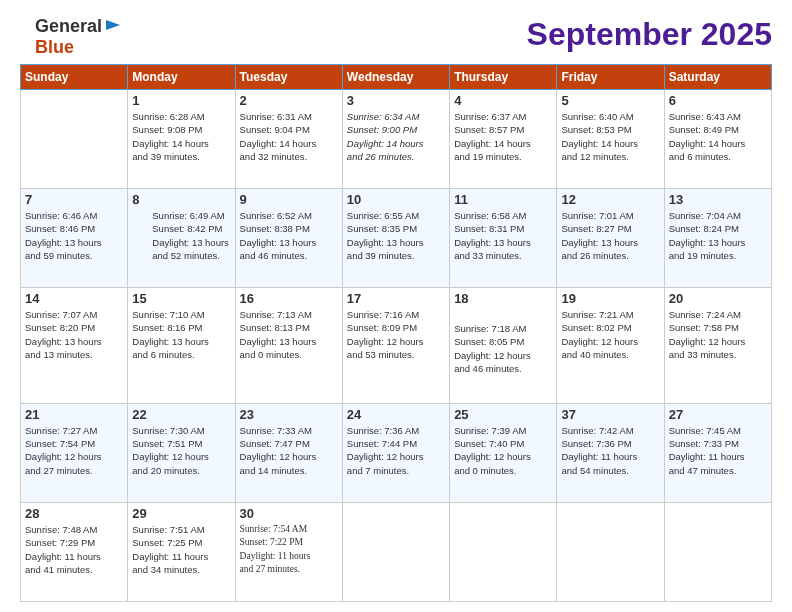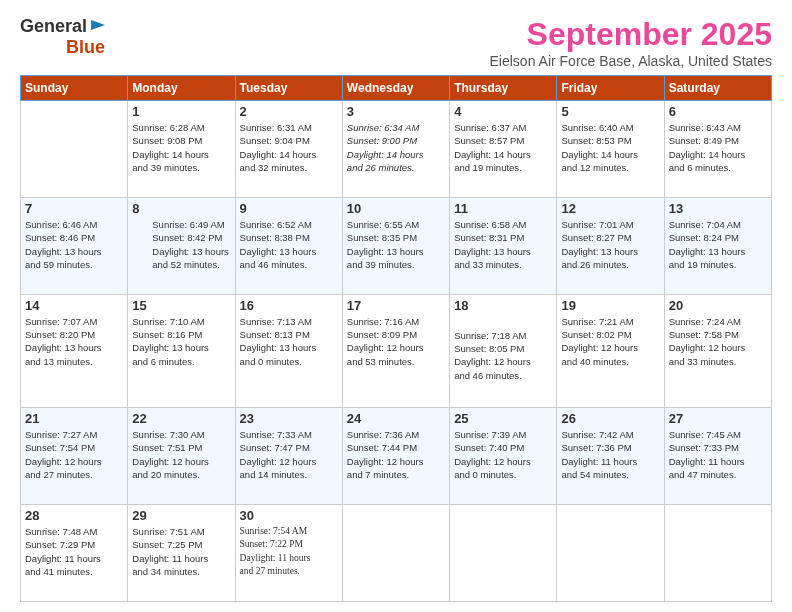--- a/index.html
+++ b/index.html
@@ -18,34 +18,35 @@
       flex-direction: column;
     }
     .header-area {
       display: flex;
       align-items: flex-start;
       margin-bottom: 6px;
     }
     .logo {
       display: flex;
       flex-direction: column;
-      align-items: flex-end;
+      align-items: flex-start;
       margin-right: auto;
+      margin-left: 15px;
     }
     .logo-line1 {
       display: flex;
       align-items: center;
     }
     .title-area {
       text-align: right;
     }
     .main-title {
       font-size: 32px;
       font-weight: bold;
-      color: #ec4899;
+      color: #4c1d95;
     }
     .subtitle {
       font-size: 14px;
       color: #555;
     }
     .calendar {
       width: 100%;
       border-collapse: collapse;
       flex: 1;
     }
@@ -104,21 +105,20 @@
               <polygon points="0,2 14,7 0,12" fill="#1a7abf"></polygon>
             </svg>
         </span>
       </div>
       <div>
         <span style="font-size:18px;font-weight:bold;color:#c2410c;">Blue</span>
       </div>
     </div>
     <div class="title-area">
       <div class="main-title">September 2025</div>
-      <div class="subtitle">Eielson Air Force Base, Alaska, United States</div>
     </div>
   </div>
 
   <table class="calendar">
     <thead>
       <tr>
       <th>Sunday</th>
           <th>Monday</th>
           <th>Tuesday</th>
           <th>Wednesday</th>
@@ -305,21 +305,21 @@
 and 7 minutes.</div>
           </td>
           <td>
             <span class="day-num">25</span>
             <div class="day-info" style="white-space: pre-line;">Sunrise: 7:39 AM
 Sunset: 7:40 PM
 Daylight: 12 hours
 and 0 minutes.</div>
           </td>
           <td>
-            <span class="day-num">26</span>
+            <span class="day-num">37</span>
             <div class="day-info" style="white-space: pre-line;">Sunrise: 7:42 AM
 Sunset: 7:36 PM
 Daylight: 11 hours
 and 54 minutes.</div>
           </td>
           <td>
             <span class="day-num">27</span>
             <div class="day-info" style="white-space: pre-line;">Sunrise: 7:45 AM
 Sunset: 7:33 PM
 Daylight: 11 hours

